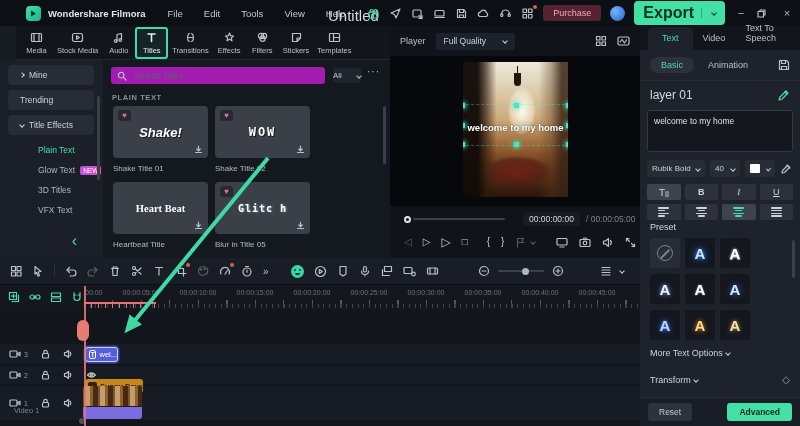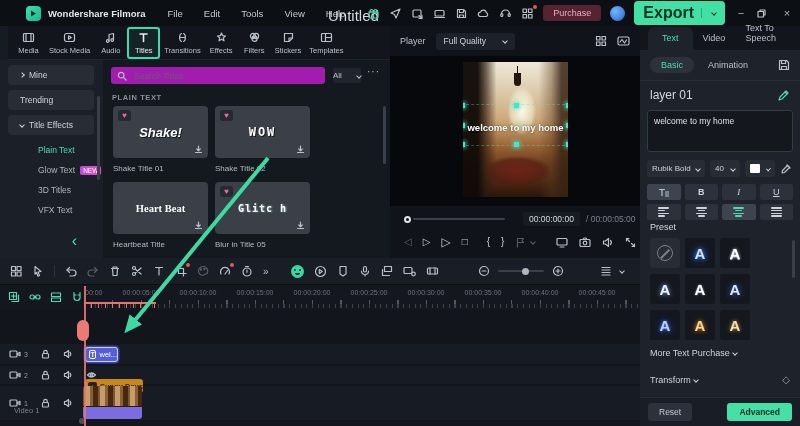--- a/index.html
+++ b/index.html
@@ -26,21 +26,21 @@
   .tb-right{position:absolute;right:6px;top:0;height:26px;display:flex;align-items:center;gap:9px;}
   .pill{border-radius:3px;font-size:9px;padding:3px 10px;}
   .purchase{background:#552331;color:#eeacbd;}
   .avatar{width:15px;height:15px;border-radius:50%;background:radial-gradient(circle at 35% 35%,#6fb6ff,#2a62c8);}
   .export{background:#43e0a5;color:#09301f;font-weight:bold;display:flex;align-items:center;gap:7px;padding:3px 9px;border-radius:4px;}
   .export .sep{width:1px;height:10px;background:rgba(0,0,0,.25);}
   .winbtn{color:#aeb6c0;font-size:11px;width:14px;text-align:center;}
 
   
   .library{position:absolute;left:0;top:26px;width:390px;height:232px;background:#171b22;}
-  .libtabs{position:absolute;left:8px;top:0;width:100%;height:34px;background:#12161c;border-bottom:1px solid #21252d;
+  .libtabs{position:absolute;left:16px;top:0;width:100%;height:34px;background:#12161c;border-bottom:1px solid #21252d;
            display:flex;align-items:center;padding-left:4px;}
   .ltab{display:flex;flex-direction:column;align-items:center;gap:2px;padding:2px 4px;min-width:33px;}
   .ltab .lbl{font-size:7.5px;color:#b9c0c9;white-space:nowrap;}
   .ltab.active{border:2px solid #43d9ad;border-radius:3px;background:rgba(67,217,173,.08);}
   .ltab.active .lbl{color:#e8ecef;}
   .sidebar{position:absolute;left:0;top:34px;width:103px;bottom:0;background:#1b2028;}
   .sgroup{width:86px;height:20px;margin:5px auto 0 8px;background:#272c35;border-radius:4px;
           display:flex;align-items:center;font-size:8.5px;color:#cdd3da;padding-left:12px;gap:5px;}
   .sgroup .cv{margin-left:0;}
   .ssub{margin:10px 0 0 38px;font-size:8.5px;color:#aeb5bf;display:flex;align-items:center;gap:5px;}
@@ -648,21 +648,21 @@
       </div>
     <div class="ptile" style="left:45px;top:284px">
         <span class="pl p7">A</span>
       </div>
     <div class="ptile" style="left:80px;top:284px">
         <span class="pl p8">A</span>
       </div>
     <div class="iscroll"></div>
 
     <div class="optrow" style="top:322px">
-      <span>More Text Purchase</span>
+      <span>More Text Options</span>
         <span class="cv"></span>
     </div>
     <div class="optrow" style="top:348px">
       <span>Transform</span>
         <span class="cv"></span>
       <span class="dia">◇</span>
     </div>
     <div class="idiv" style="bottom:28px"></div>
     <div class="ifoot">
       <span class="resetbtn">Reset</span>

